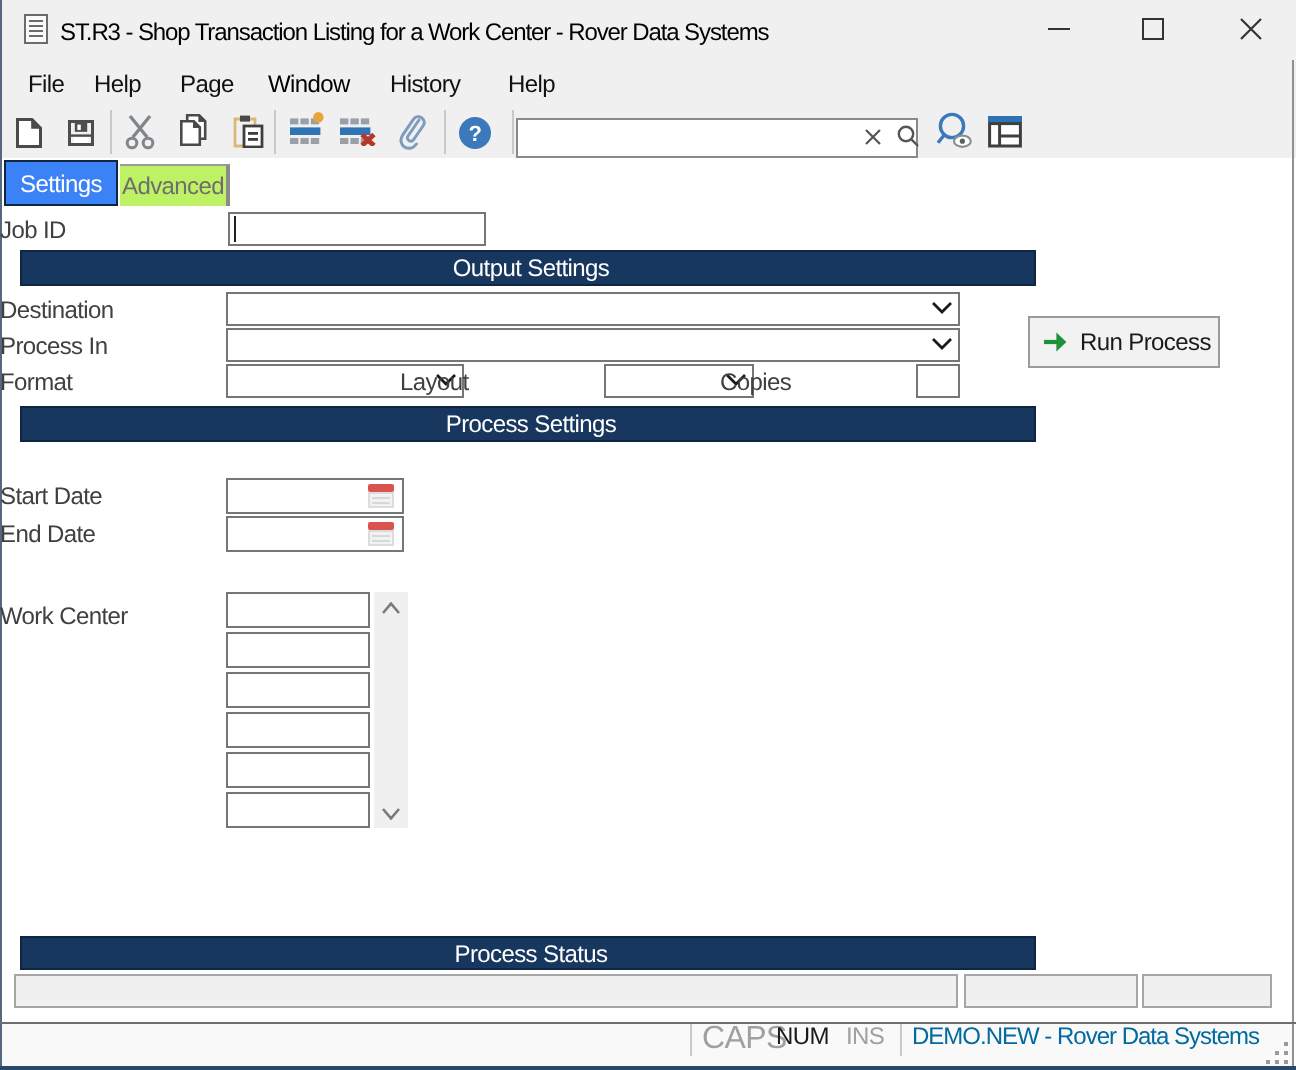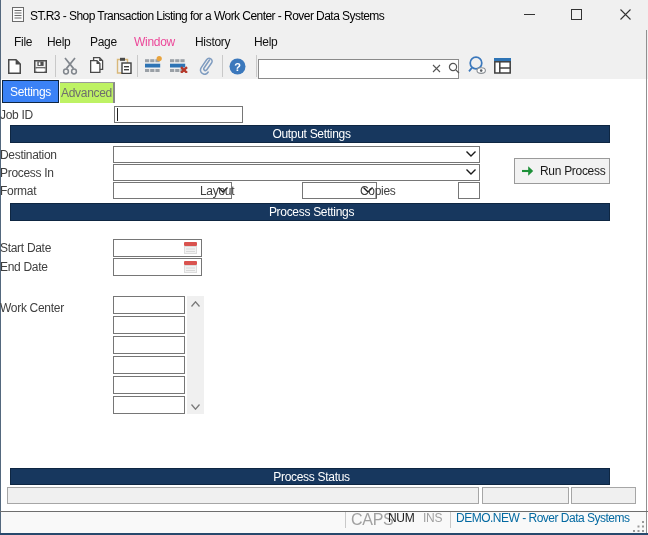--- a/index.html
+++ b/index.html
@@ -1,19 +1,19 @@
 <!DOCTYPE html>
 <html><head><meta charset="utf-8"><title>ST.R3</title><style>
 *{margin:0;padding:0;box-sizing:border-box}
 html,body{width:648px;height:535px}
 body{font-family:"Liberation Sans",sans-serif;position:relative;background:#fff;overflow:hidden;letter-spacing:-0.3px}
 .abs{position:absolute}
 .lbl{position:absolute;font-size:12px;color:#404040;text-align:left;white-space:nowrap}
 .inp{position:absolute;background:#fff;border:1px solid #767676}
-.navybar{position:absolute;left:10px;width:600px;height:18px;background:#17375E;color:#fff;font-size:12px;text-align:center;line-height:17px;border:1px solid #0e2642;text-indent:3px}
+.navybar{position:absolute;left:10px;width:508px;height:18px;background:#17375E;color:#fff;font-size:12px;text-align:center;line-height:17px;border:1px solid #0e2642;text-indent:3px}
 .sep{position:absolute;width:1px;height:22px;top:55px;background:#c9c9c9}
 .chev{position:absolute;pointer-events:none}
 </style></head><body>
 
 <div class="abs" style="left:0;top:0;width:648px;height:79px;background:#f0f0f0"></div>
 
 <div class="abs" style="left:0;top:0;width:1px;height:535px;background:#54687e"></div>
 <div class="abs" style="left:646px;top:30px;width:1px;height:505px;background:#909090"></div>
 <div class="abs" style="left:0;top:533px;width:648px;height:2px;background:#27496D"></div>
 
@@ -31,21 +31,21 @@
 <svg class="abs" style="left:571px;top:9px" width="11" height="11" viewBox="0 0 11 11">
     <rect x="0.5" y="0.5" width="10" height="10" fill="none" stroke="#333"></rect>
   </svg>
 <svg class="abs" style="left:620px;top:9px" width="11" height="11" viewBox="0 0 11 11">
     <path d="M0.5 0.5 L10.5 10.5 M10.5 0.5 L0.5 10.5" stroke="#333" stroke-width="1.1"></path>
   </svg>
 
 <div class="abs" style="top:35px;left:14px;font-size:12px;color:#111">File</div>
 <div class="abs" style="top:35px;left:47px;font-size:12px;color:#111">Help</div>
 <div class="abs" style="top:35px;left:90px;font-size:12px;color:#111">Page</div>
-<div class="abs" style="top:35px;left:134px;font-size:12px;color:#ec4899">Window</div>
+<div class="abs" style="top:35px;left:134px;font-size:12px;color:#000000">Window</div>
 <div class="abs" style="top:35px;left:195px;font-size:12px;color:#111">History</div>
 <div class="abs" style="top:35px;left:254px;font-size:12px;color:#111">Help</div>
 
 <svg class="abs" style="left:8px;top:59px" width="13" height="15" viewBox="0 0 13 15">
  <path d="M0.75 0.75 H8 L12.25 5 V14.25 H0.75 Z" fill="#fff" stroke="#4a4a4a" stroke-width="1.5"></path>
  <path d="M7.6 0.75 V5.4 H12.25 Z" fill="#4a4a4a"></path>
 </svg>
 
 <svg class="abs" style="left:34px;top:60px" width="13" height="13" viewBox="0 0 13 13">
  <path d="M0.75 0.75 H12.25 V12.25 H0.75 Z" fill="none" stroke="#4d4d4d" stroke-width="1.5"></path>

